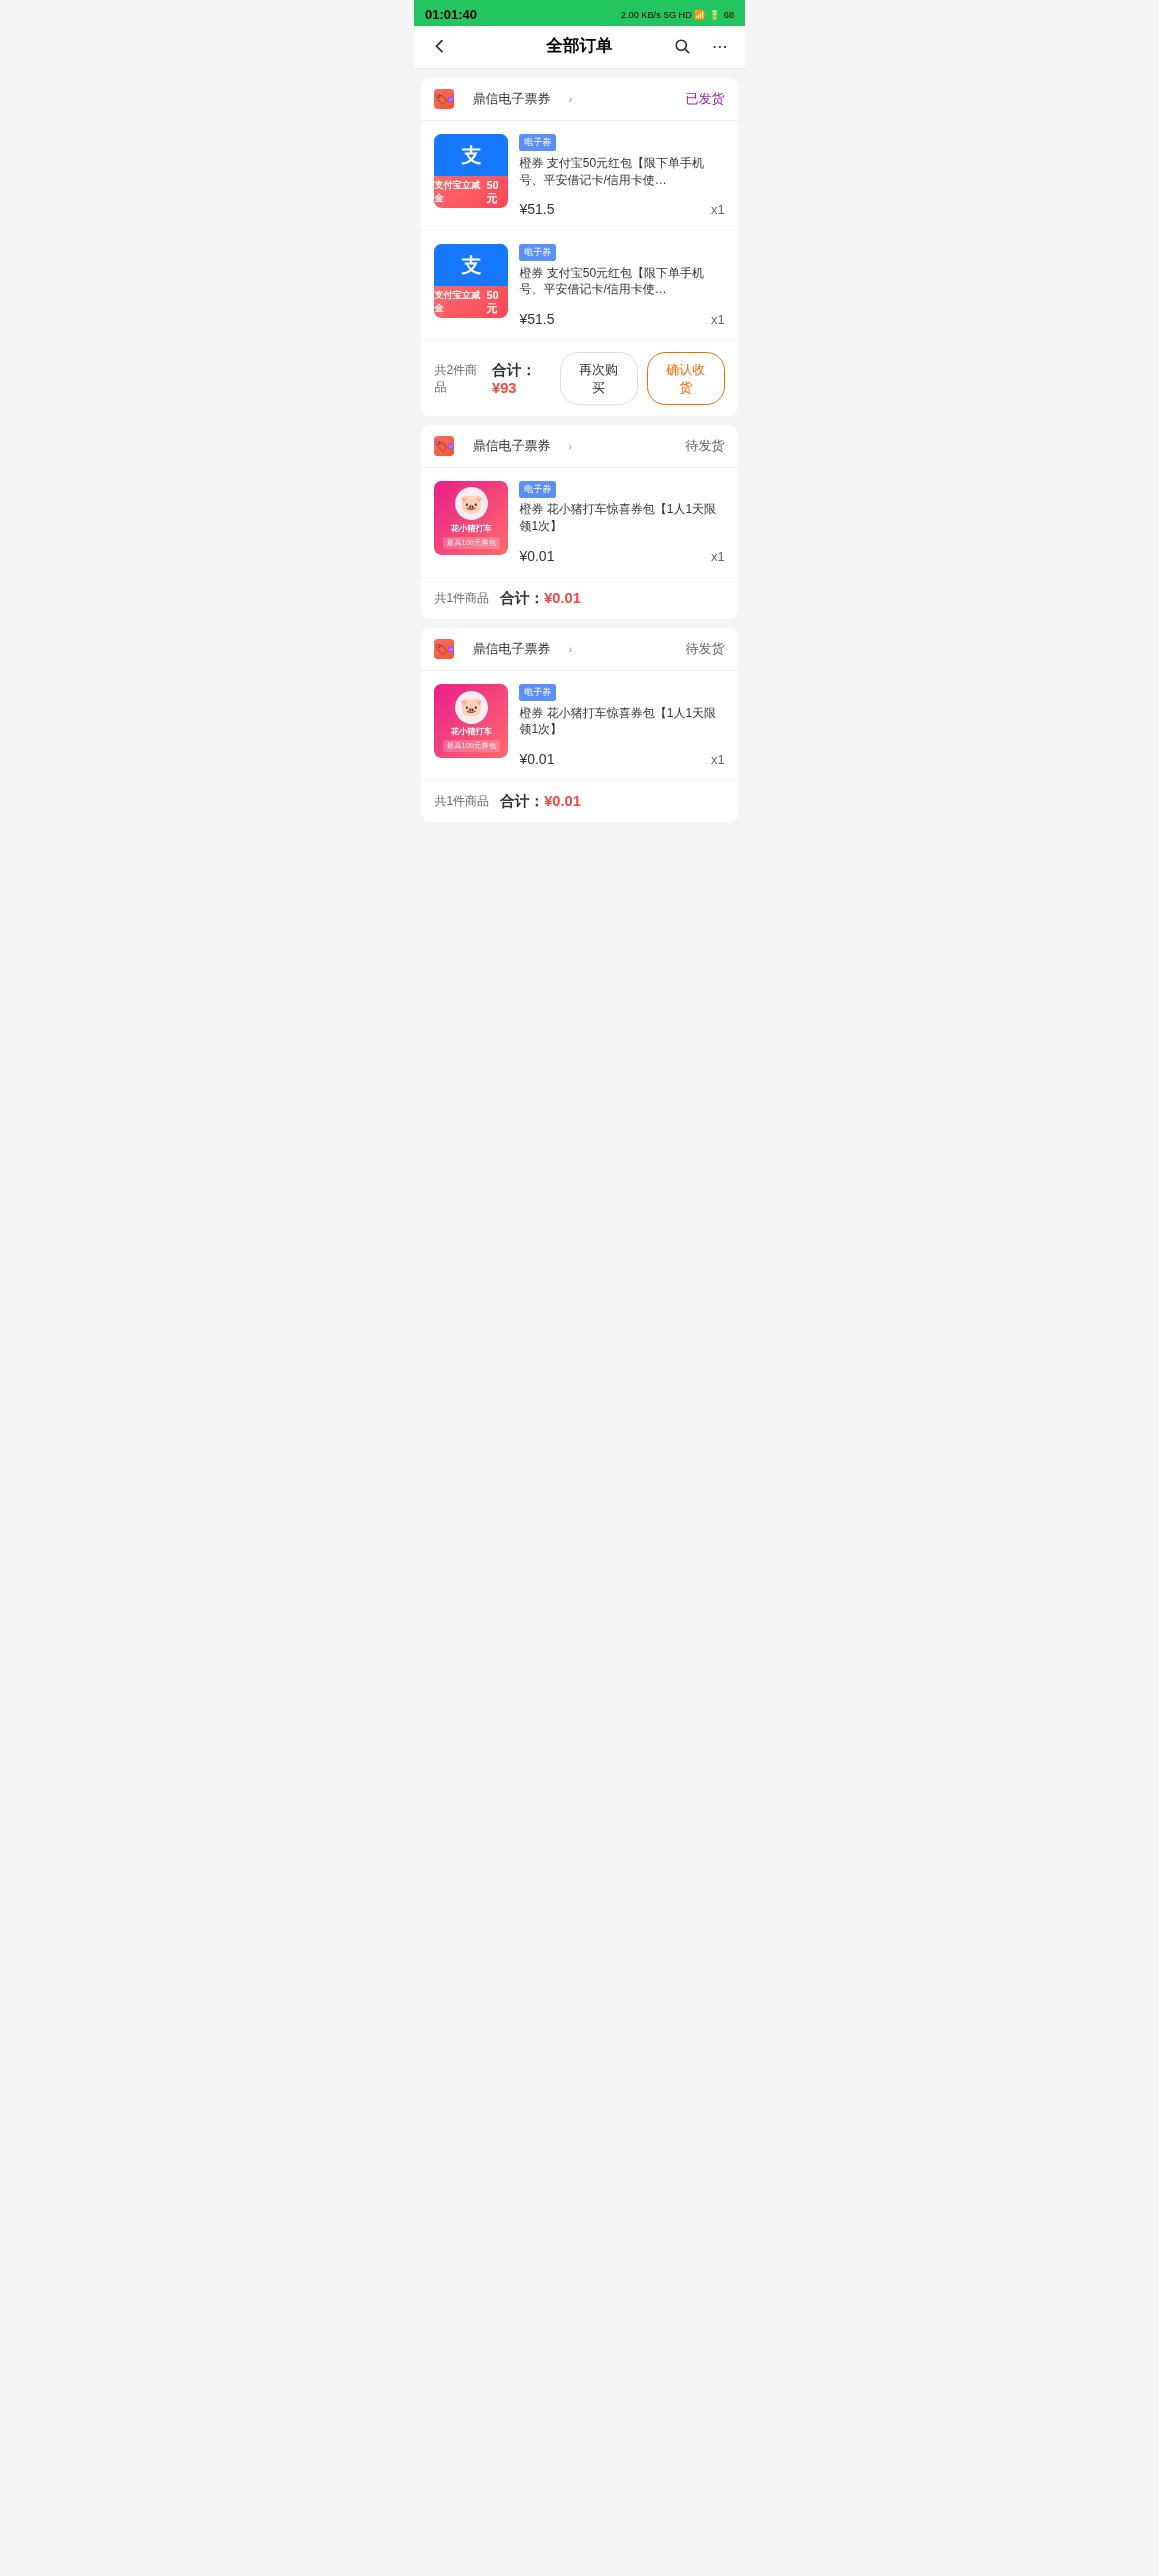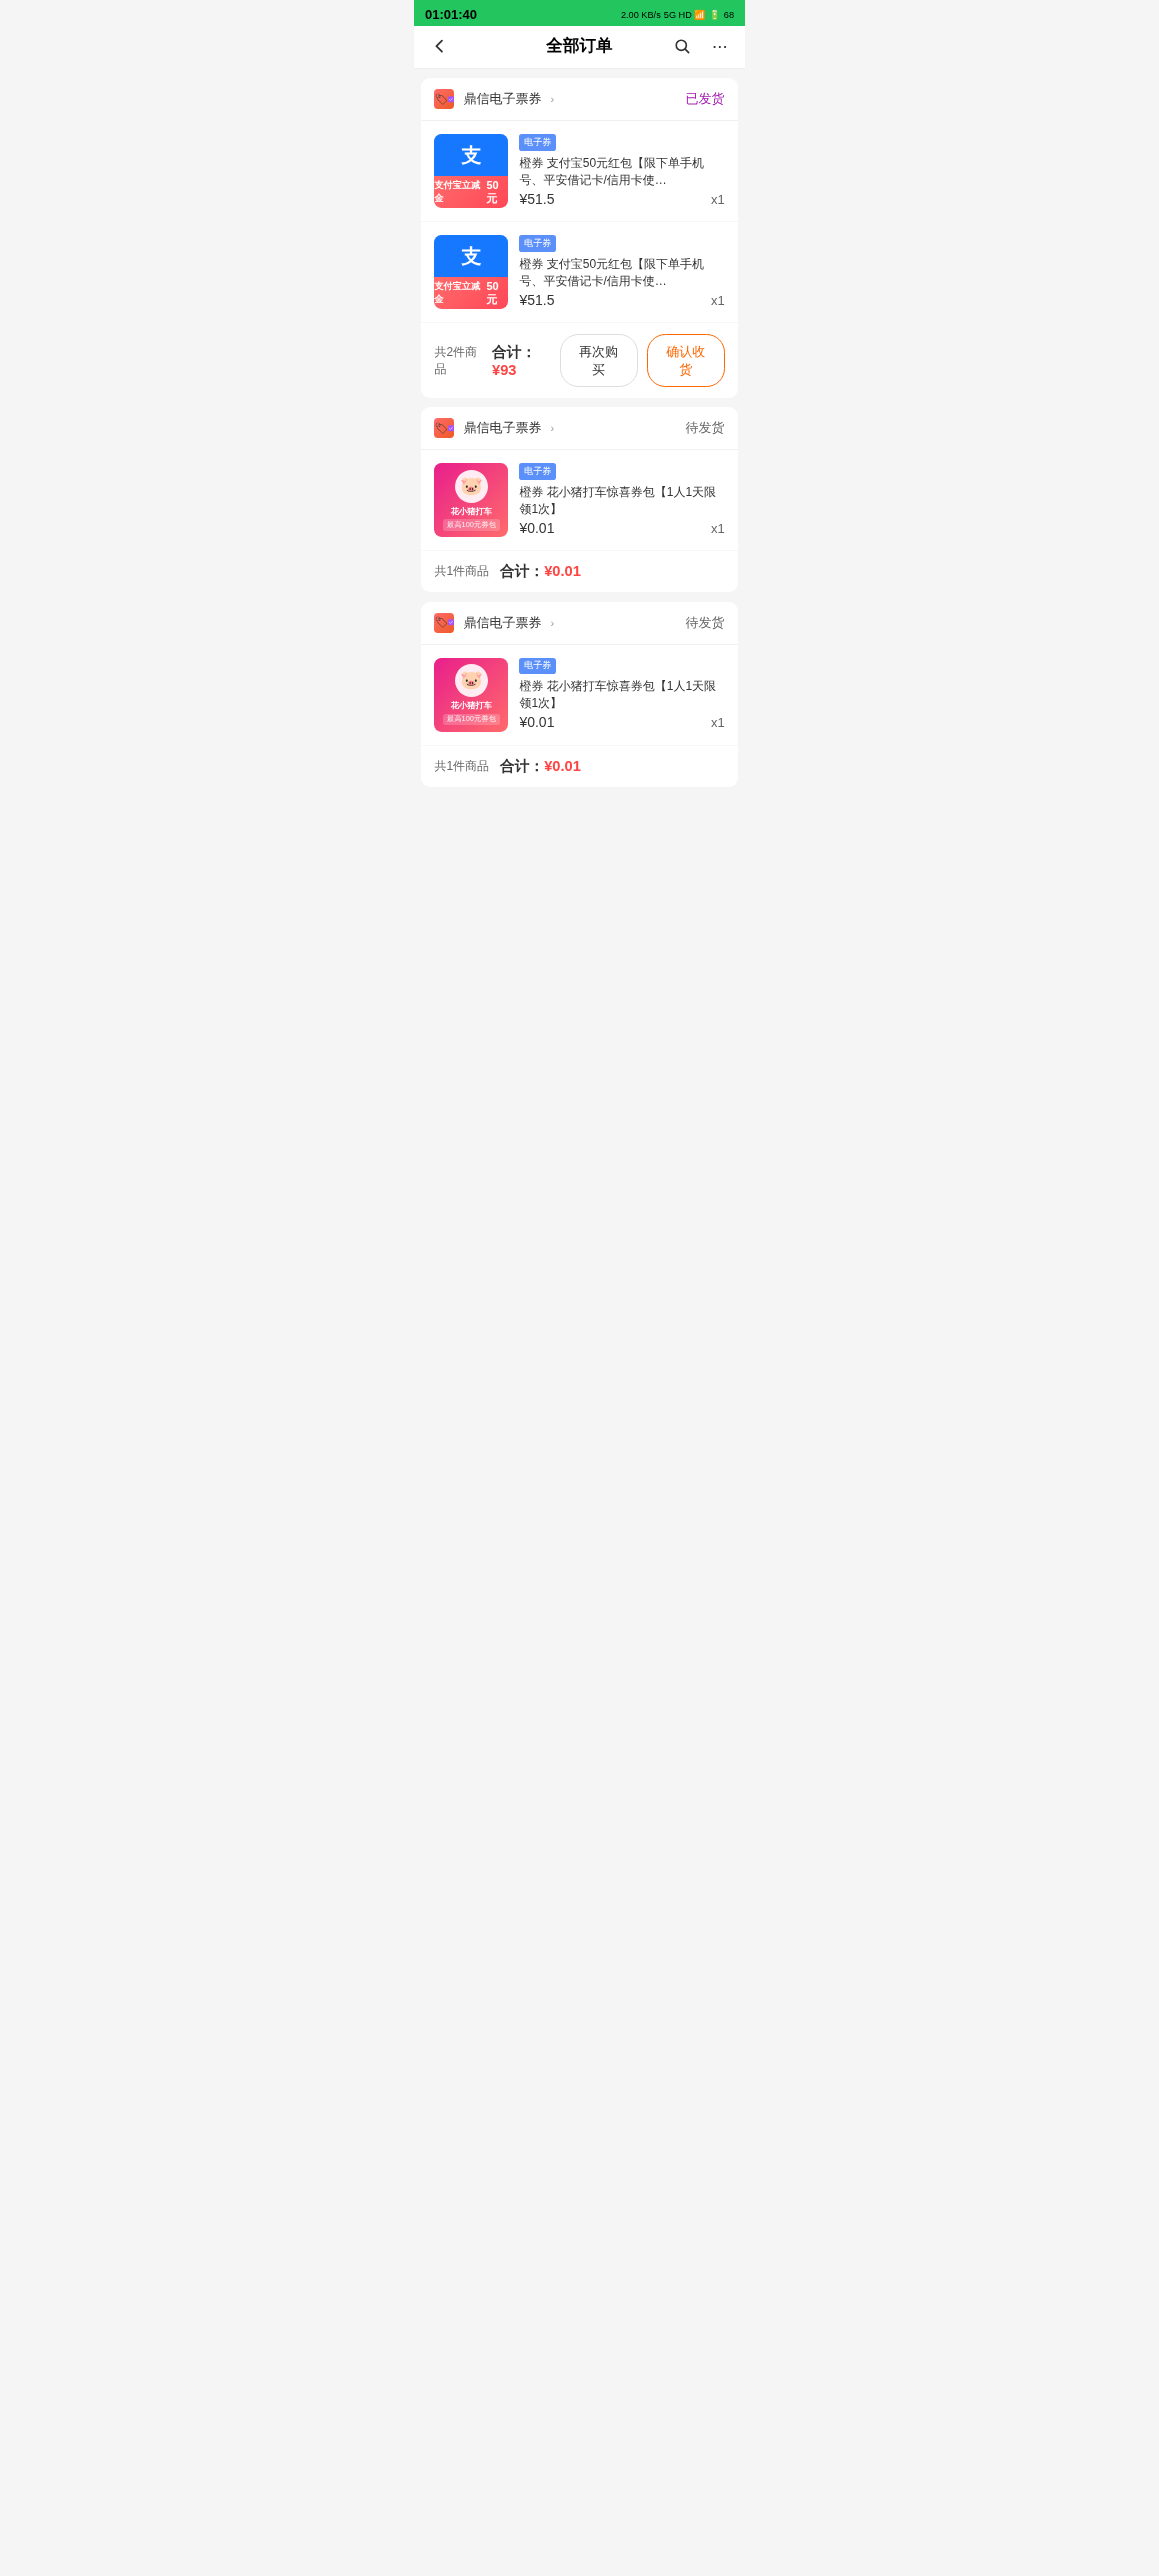--- a/index.html
+++ b/index.html
@@ -53,21 +53,21 @@
     .order-header {
       display: flex;
       align-items: center;
       justify-content: space-between;
       padding: 11px 13px;
       border-bottom: 0.9px solid #f0f0f0;
     }
     .shop-info {
       display: flex;
       align-items: center;
-      gap: 9px;
+      gap: 18px;
     }
     .shop-icon {
       width: 20px;
       height: 20px;
       background: linear-gradient(135deg, #ff6b6b, #ee5a24);
       border-radius: 3.7px;
       display: flex;
       align-items: center;
       justify-content: center;
       position: relative;
@@ -159,21 +159,21 @@
       color: rgba(255,255,255,0.9);
       background: rgba(255,255,255,0.2);
       padding: 0.9px 3.7px;
       border-radius: 2.8px;
     }
 
     .item-info {
       flex: 1;
       display: flex;
       flex-direction: column;
-      gap: 3px;
+      gap: 13px;
     }
     .item-tags-title {
       display: flex;
       flex-wrap: wrap;
       align-items: flex-start;
       gap: 3.7px;
     }
     .tag-electronic {
       background: #5b8ff9;
       color: white;

